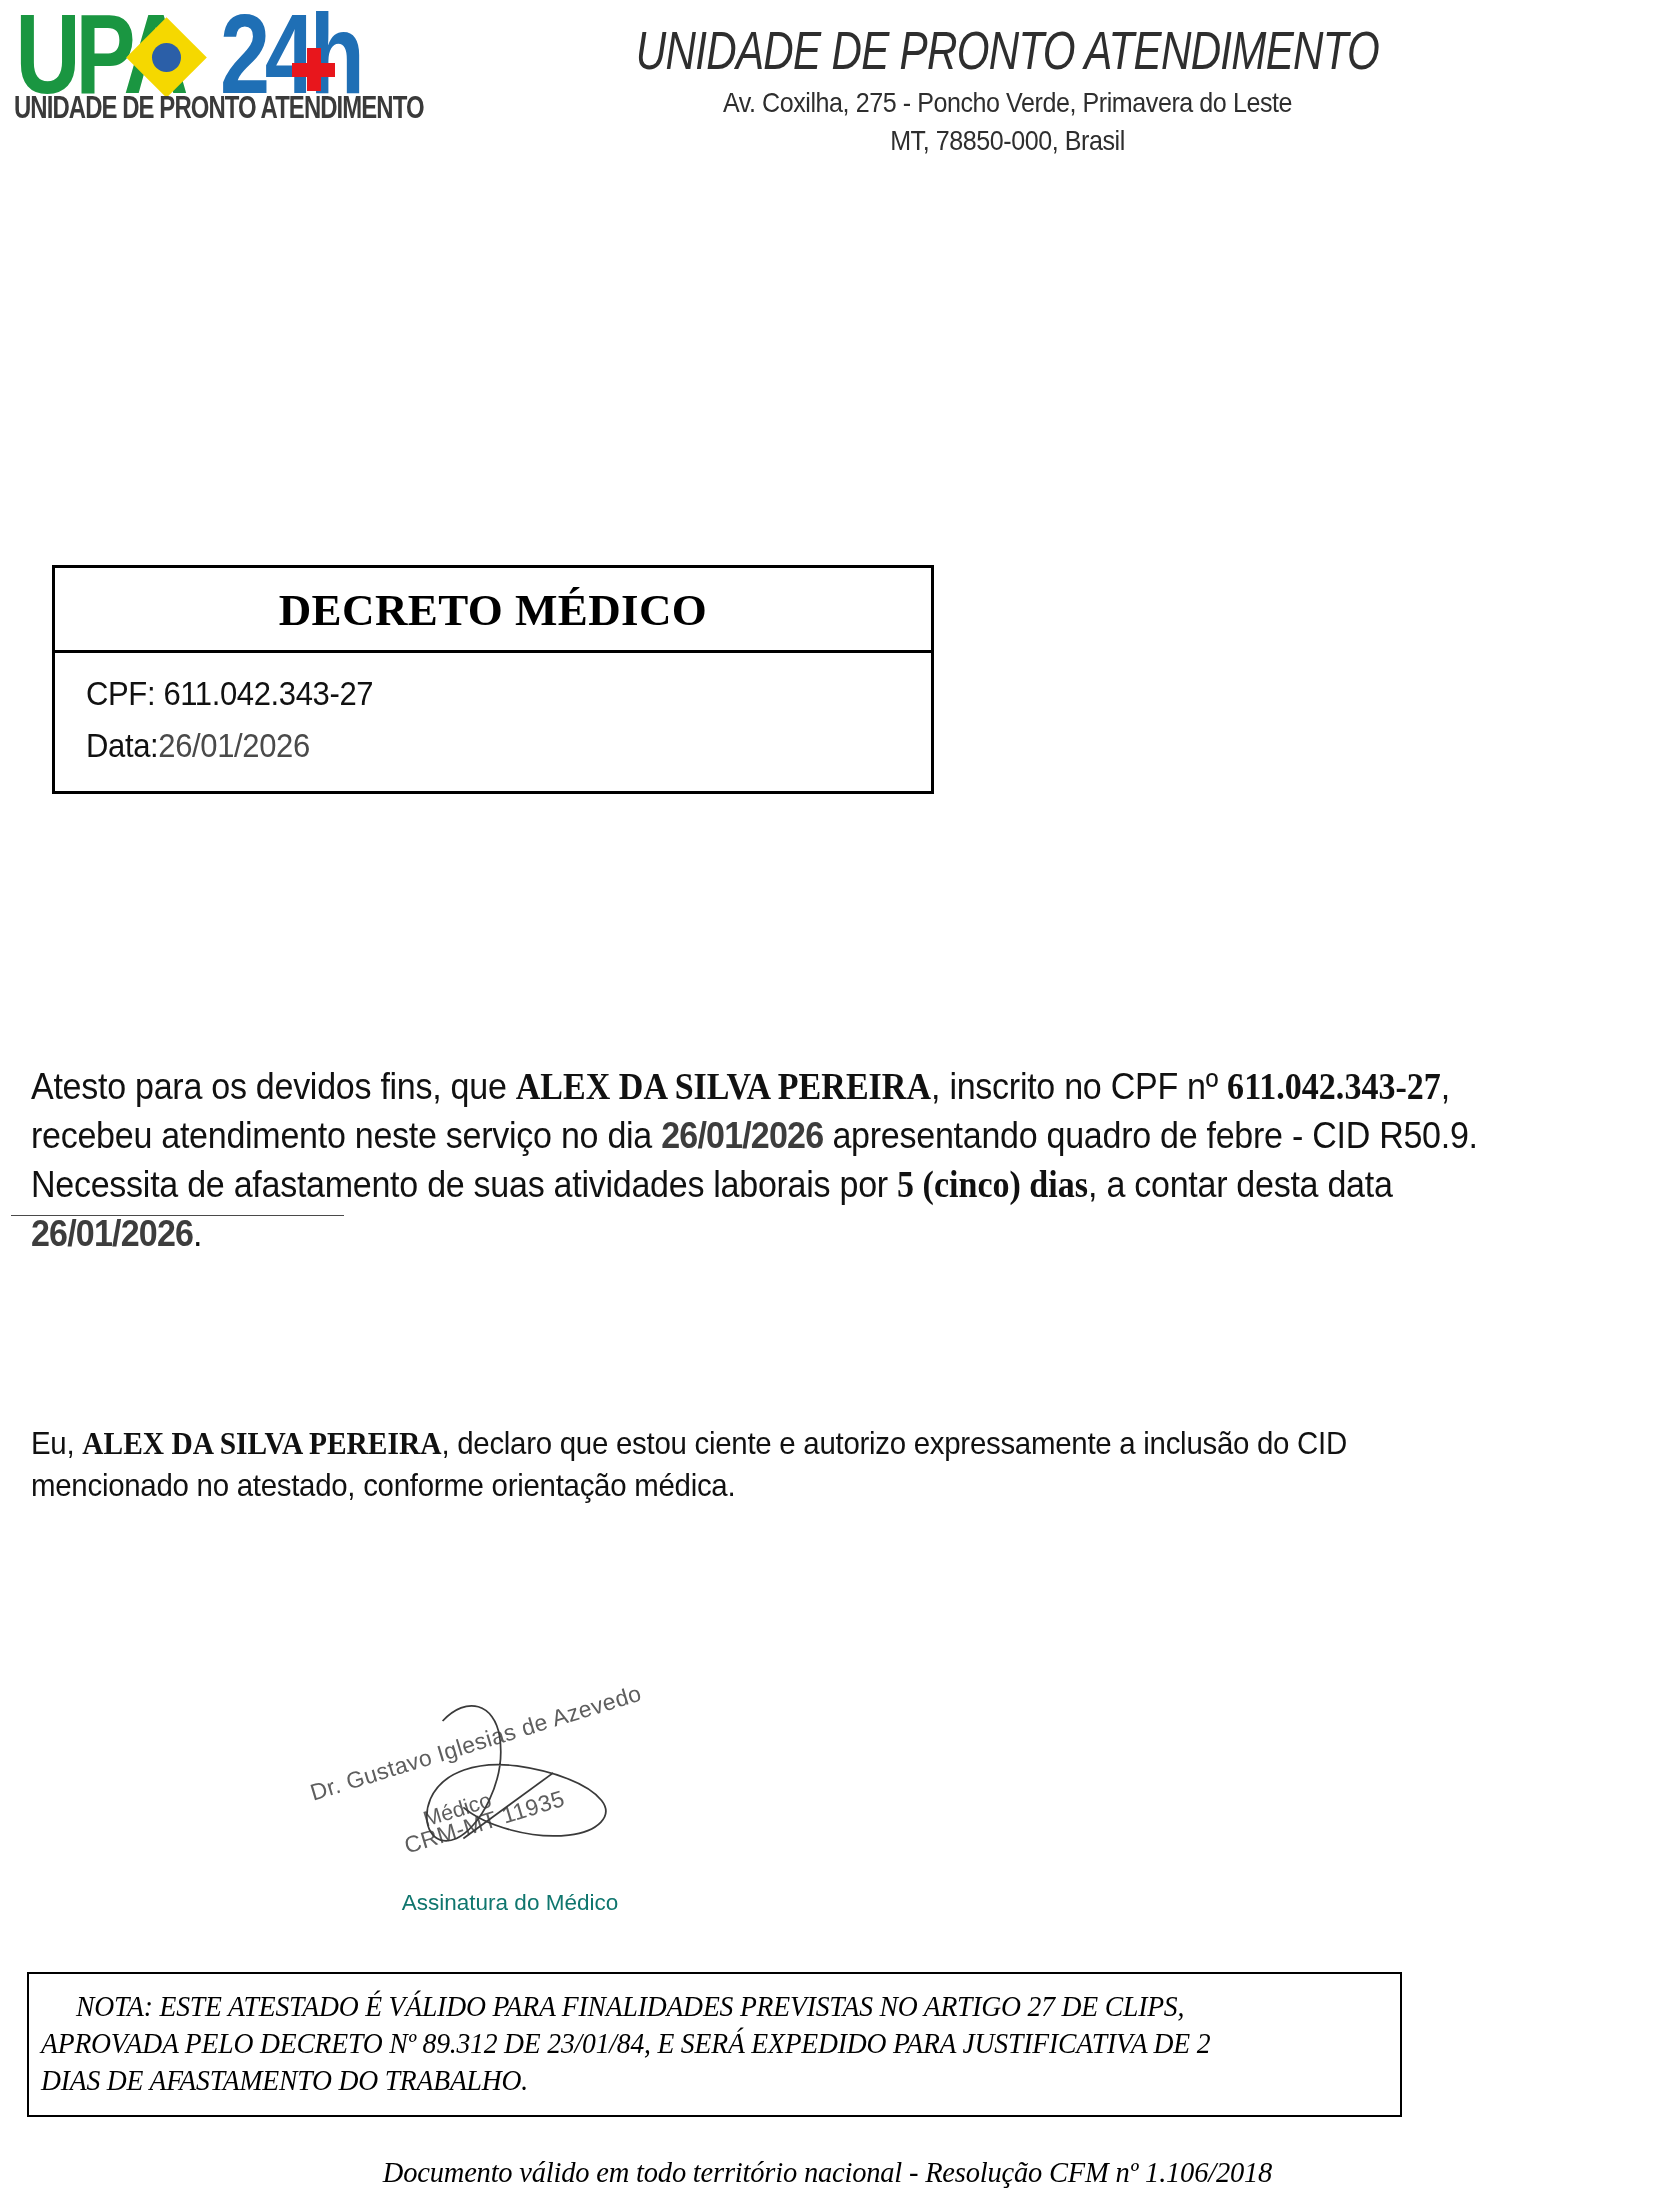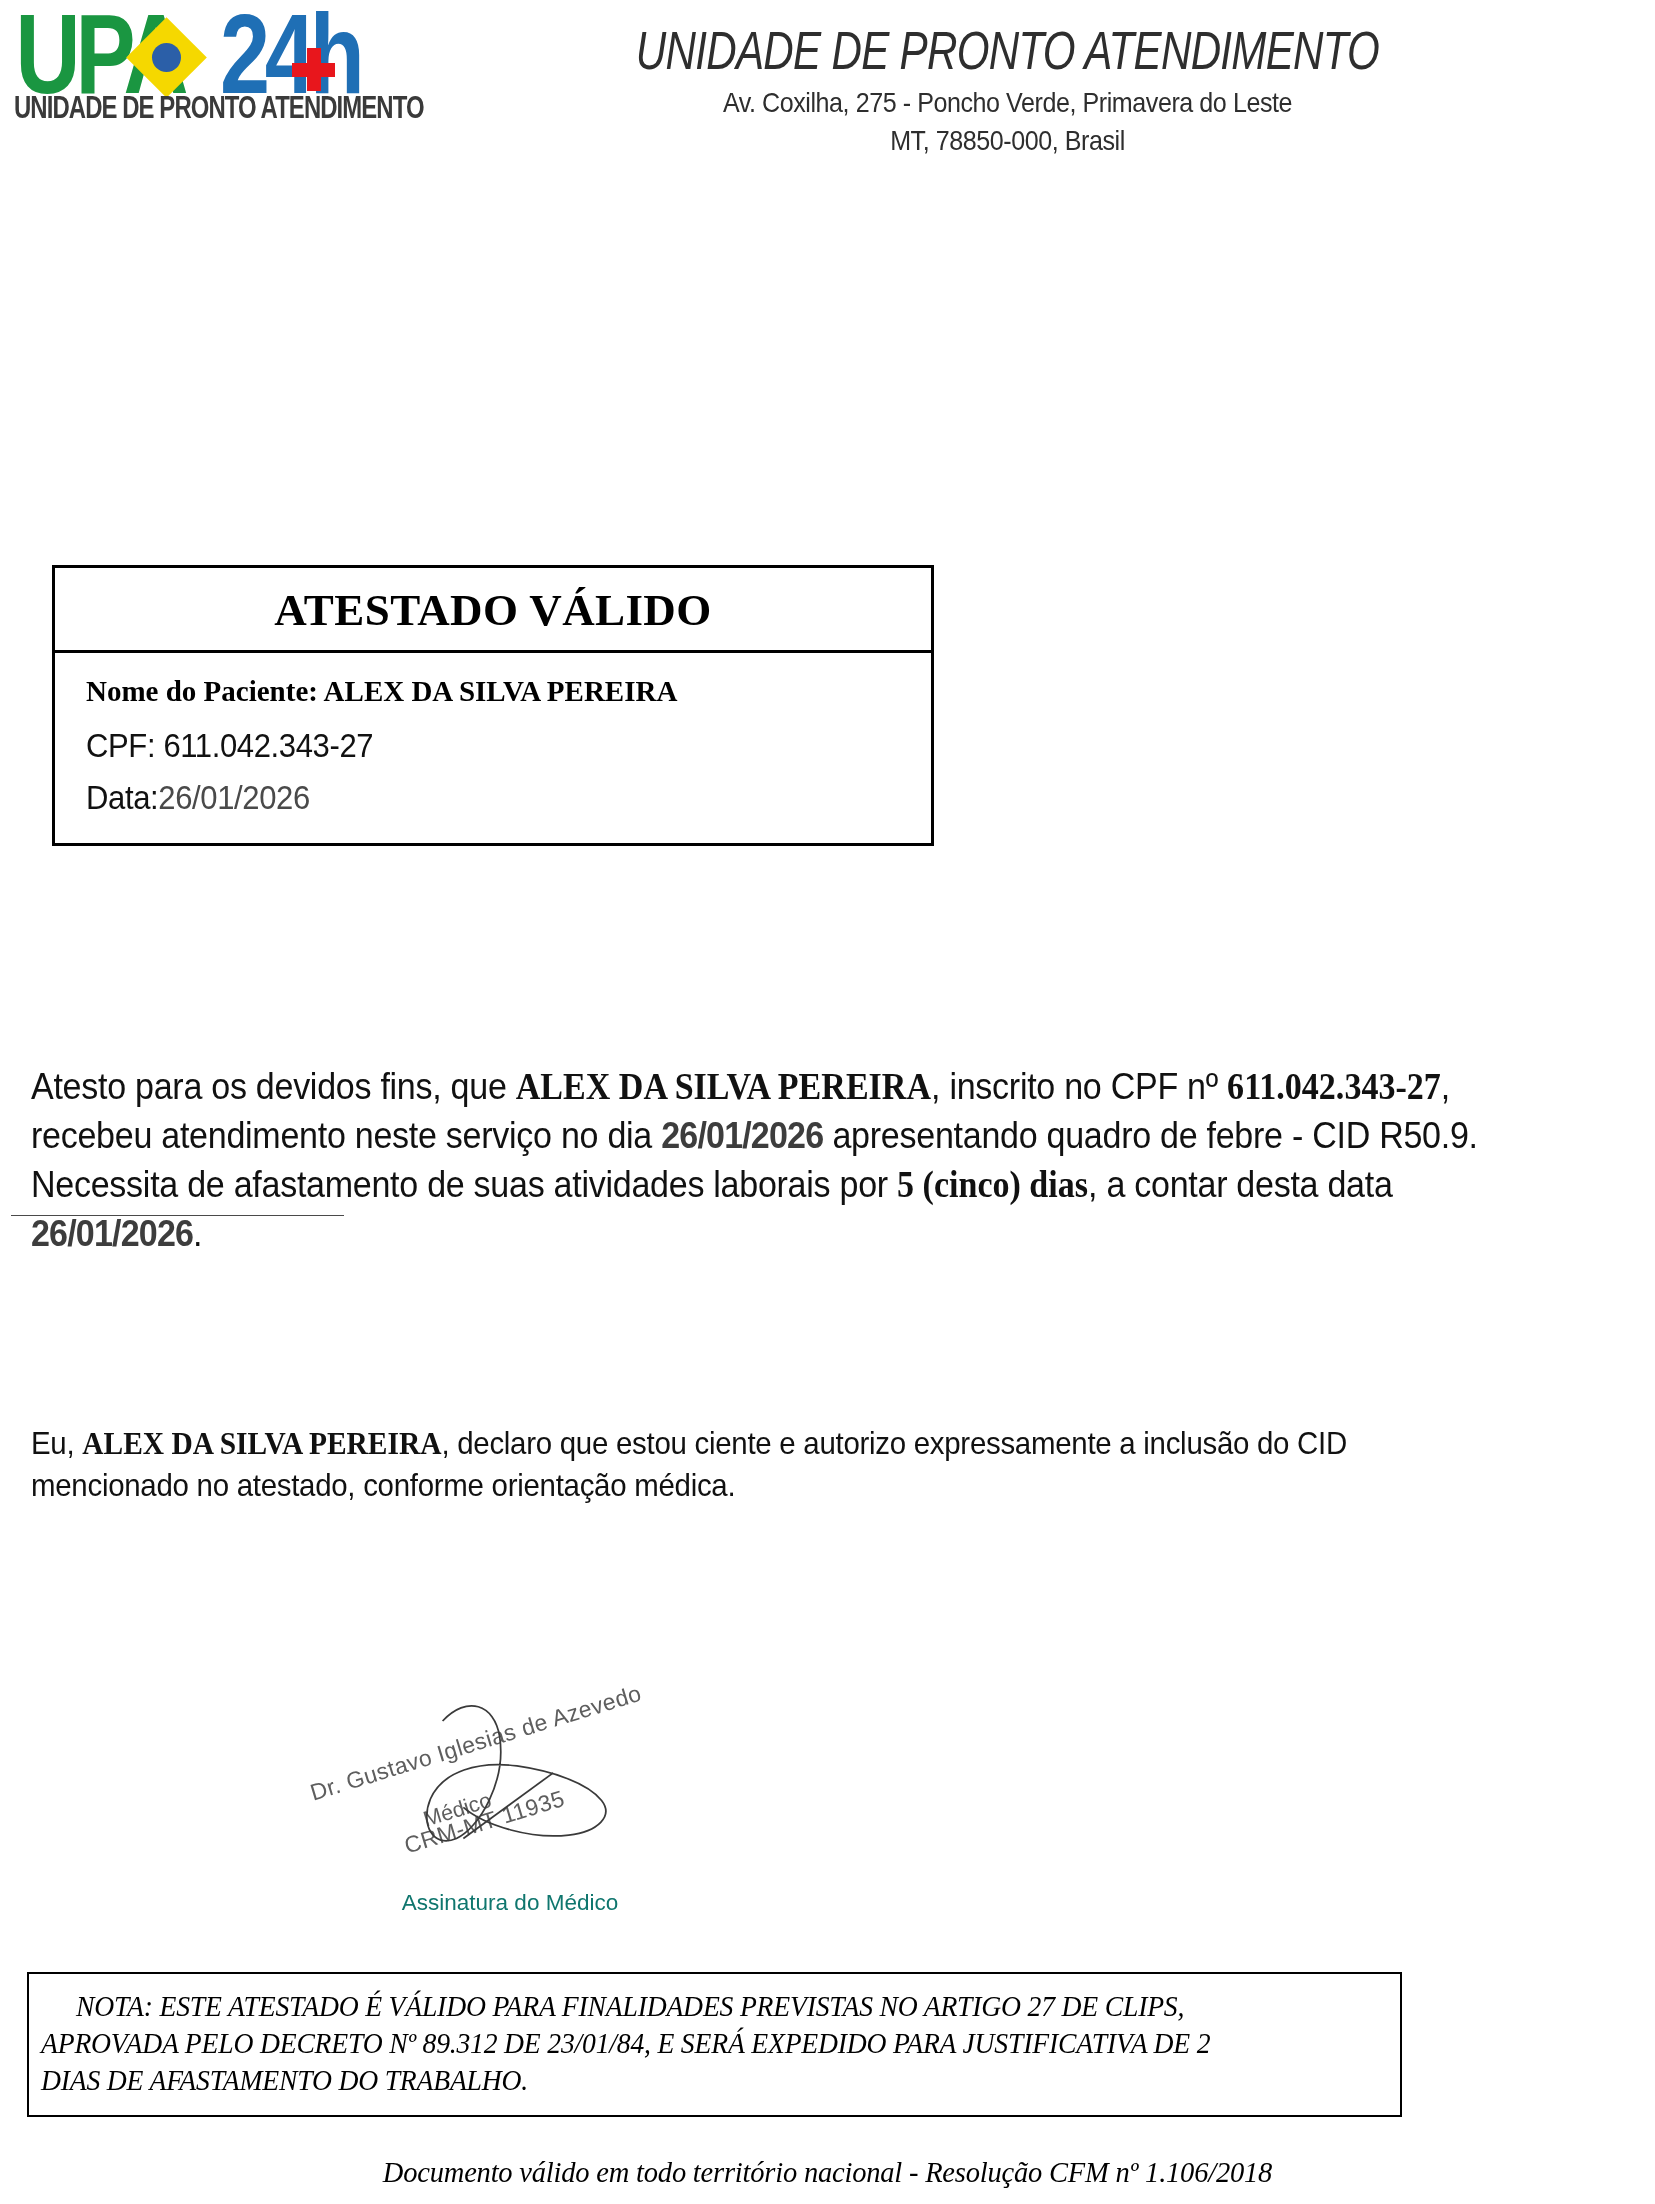--- a/index.html
+++ b/index.html
@@ -355,26 +355,22 @@
     </div>
     <div class="logo-sub">UNIDADE DE PRONTO ATENDIMENTO</div>
   </div>
 
   <div class="header-title">UNIDADE DE PRONTO ATENDIMENTO</div>
   <div class="header-addr l1">Av. Coxilha, 275 - Poncho Verde, Primavera do Leste</div>
   <div class="header-addr l2">MT, 78850-000, Brasil</div>
 </div>
 
 <div class="certbox">
-  <div class="certbox-title">ATESTADO VÁLIDO</div>
+  <div class="certbox-title">DECRETO MÉDICO</div>
   <div class="certbox-body">
-    <div class="field-name">
-      <span>Nome do Paciente:</span>
-      <span>ALEX DA SILVA PEREIRA</span>
-    </div>
     <div class="field-cpf">
       <span>CPF:</span>
       <span>611.042.343-27</span>
     </div>
     <div class="field-data">
       <span>Data:</span><span class="date-val">26/01/2026</span>
     </div>
   </div>
 </div>
 

